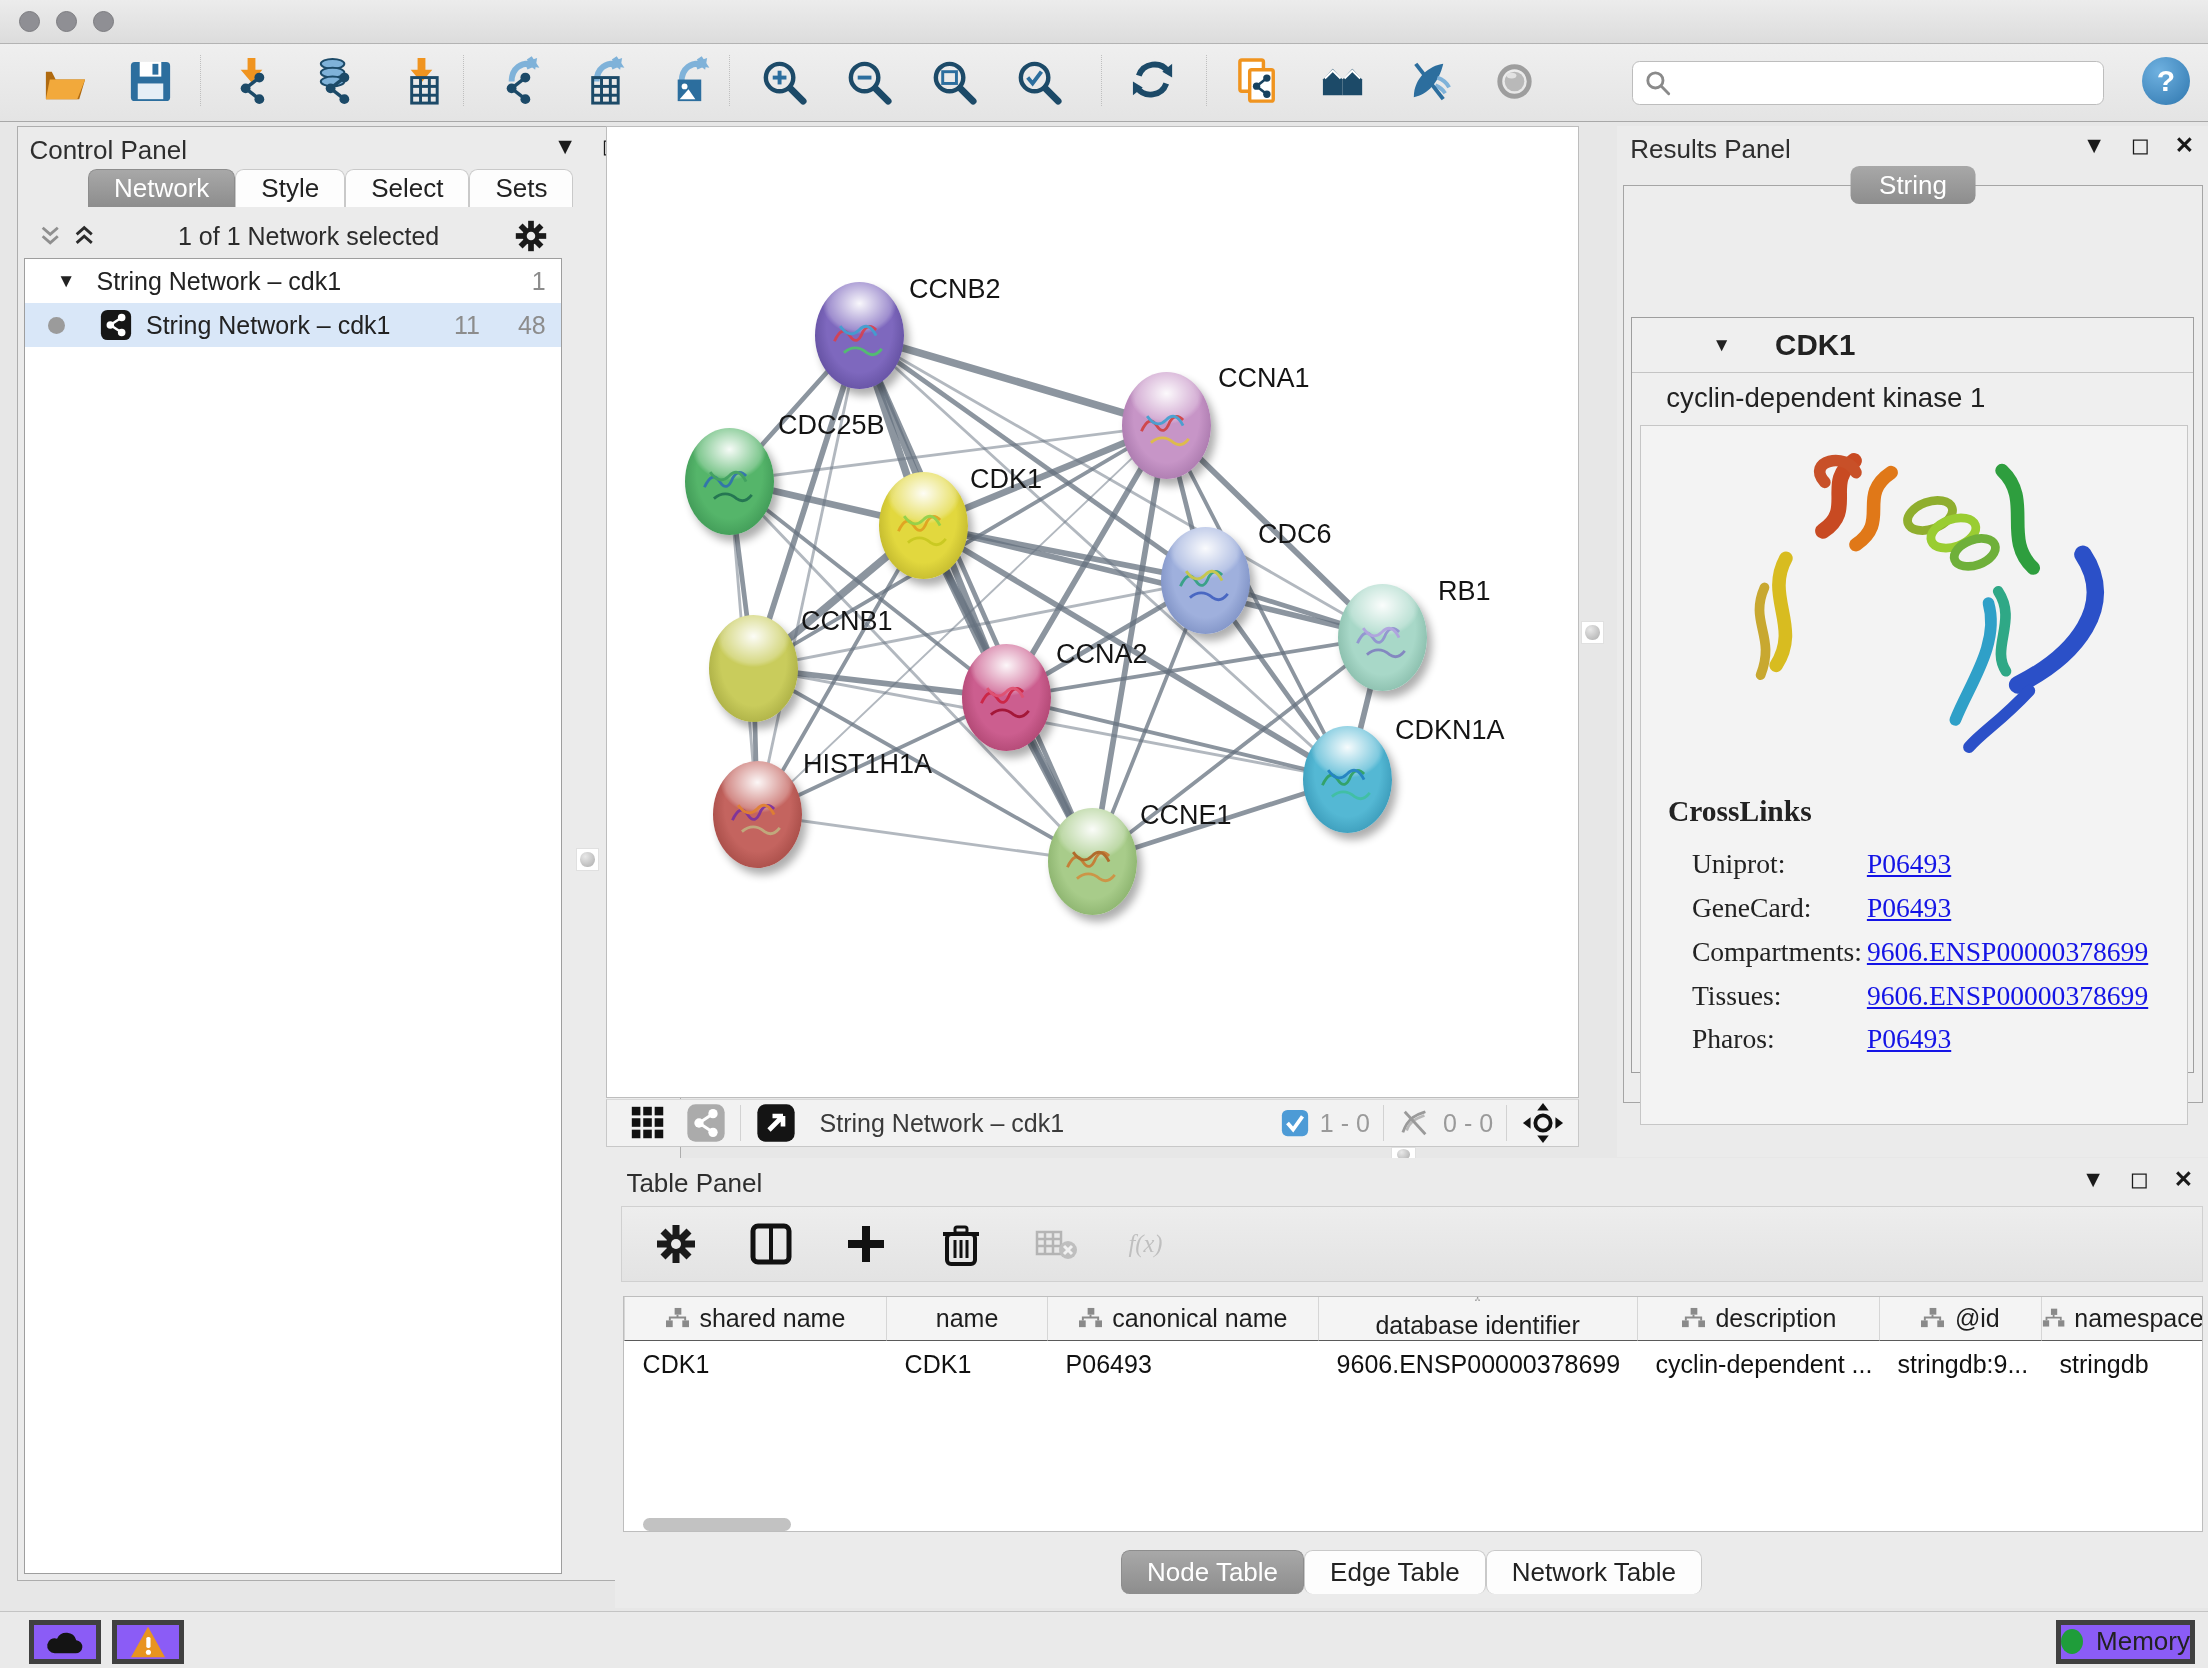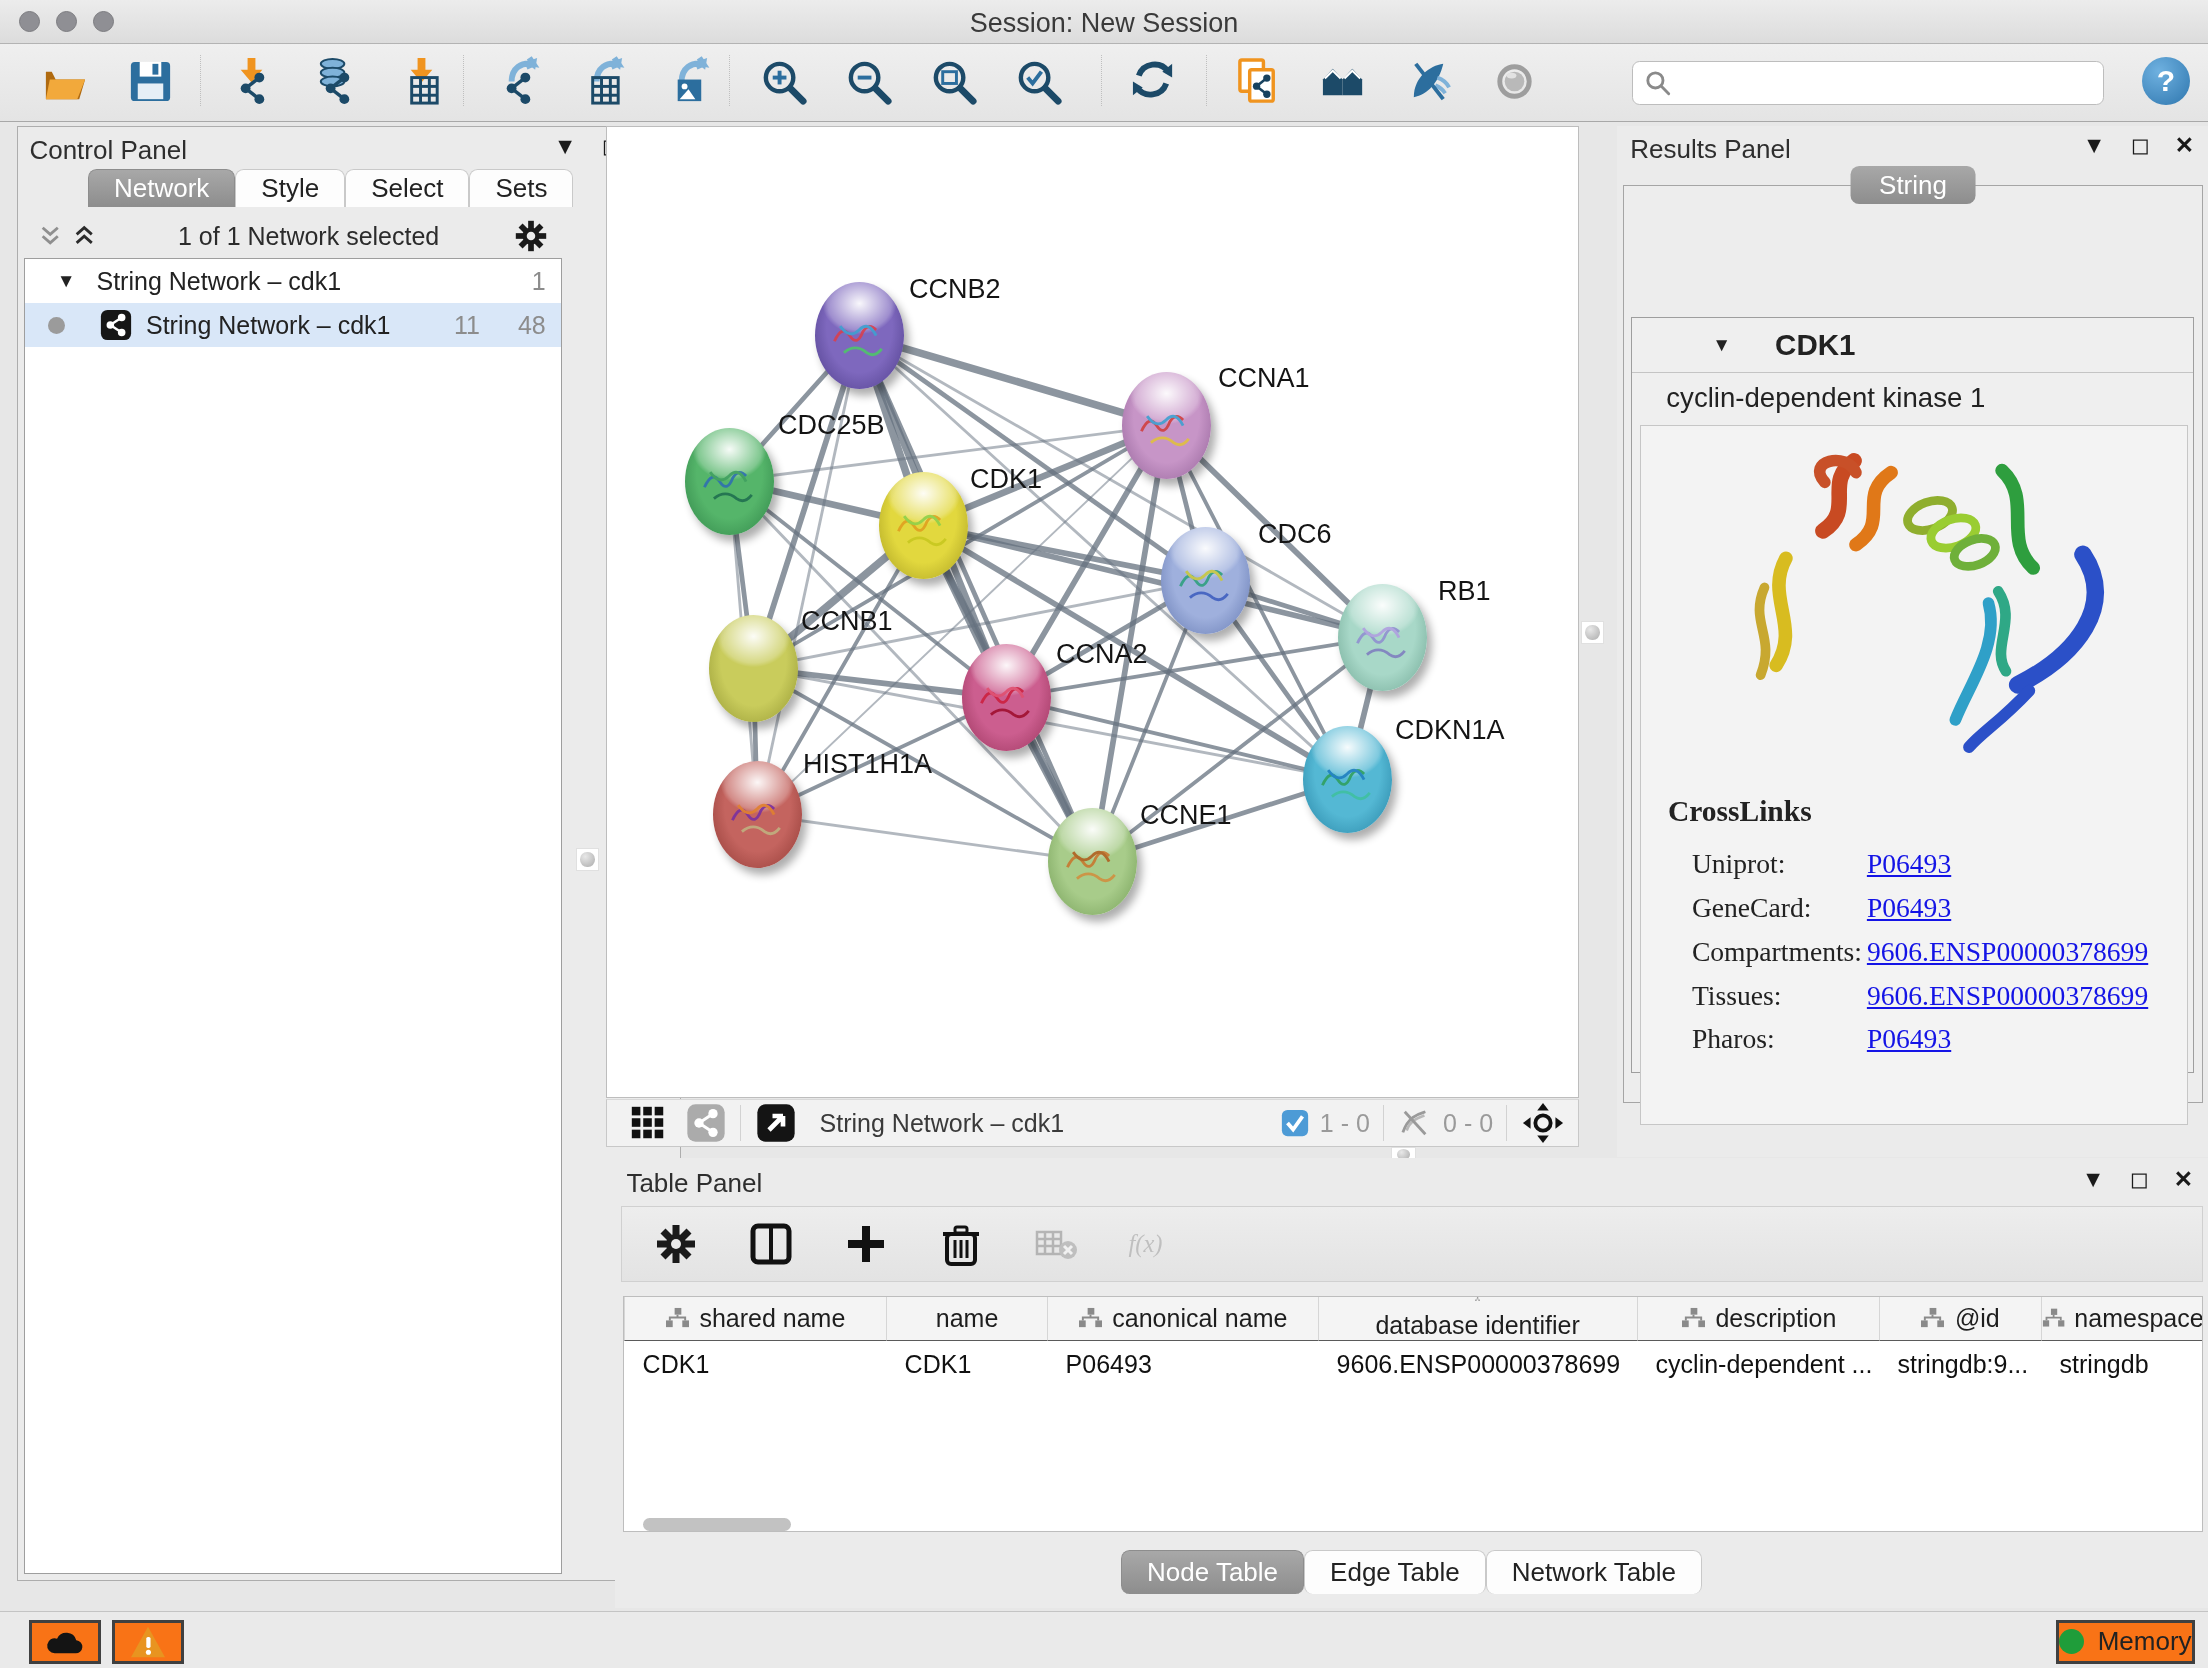--- a/index.html
+++ b/index.html
@@ -100,35 +100,34 @@
   .tbl-header { position:absolute; top:0; height:44px; background:#F4F4F4; border-bottom:1.9px solid #5A5A5A;
     display:flex; align-items:center; justify-content:center; gap:9.5px; font-size:25px; color:#1E1E1E; cursor:pointer; }
   .tbl-header:not(:first-child){ border-left:1px solid #D6D6D6; }
   .tbl-cell { position:absolute; top:46px; height:42px; display:flex; align-items:center; padding-left:19px;
     font-size:25px; color:#111; }
   .tbl-scroll { position:absolute; left:19px; top:221px; width:148px; height:13.3px; background:#C2C2C2; border-radius:6.7px; cursor:pointer; }
   .tp-tabs { position:absolute; left:0; top:392px; width:100%; display:flex; justify-content:center; }
 
   
   .statusbar { position:absolute; left:0; top:1611px; width:2208px; height:57px; background:#EAEAEA; border-top:1px solid #C4C4C4; }
-  .sb-btn { position:absolute; top:7.6px; height:44px; background:#f97316; border:3px solid #404040;
+  .sb-btn { position:absolute; top:7.6px; height:44px; background:#8b5cf6; border:5px solid #404040;
     display:flex; align-items:center; justify-content:center; cursor:pointer; }
   .mem-dot { width:25px; height:25px; border-radius:50%; background:#1F9D3A; margin-right:13.3px; }
   .mem-label { font-size:26px; }
 </style>
 </head>
 <body>
 
 <div class="app">
 
   <div class="titlebar">
     <span class="traffic t1"></span>
     <span class="traffic t2"></span>
     <span class="traffic t3"></span>
-    <div class="win-title">Session: New Session</div>
   </div>
 
   <div class="toolbar" id="toolbar">
     <div class="searchbox">
       <svg width="28.5" height="28.5" viewBox="0 0 30 30">
         <circle cx="12" cy="12" r="8" fill="none" stroke="#8A8A8A" stroke-width="3"></circle>
         <line x1="18" y1="18" x2="26" y2="26" stroke="#8A8A8A" stroke-width="3" stroke-linecap="round"></line>
       </svg>
       <input placeholder="" style="">
     </div>

